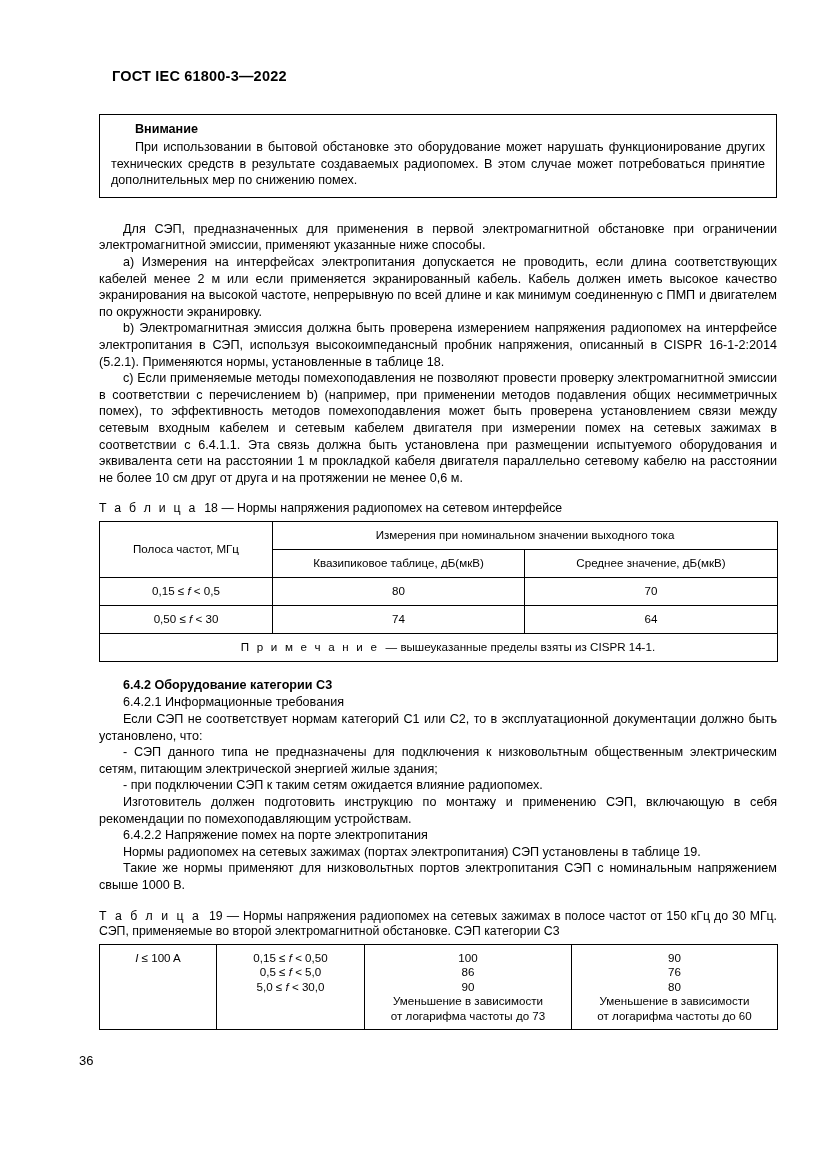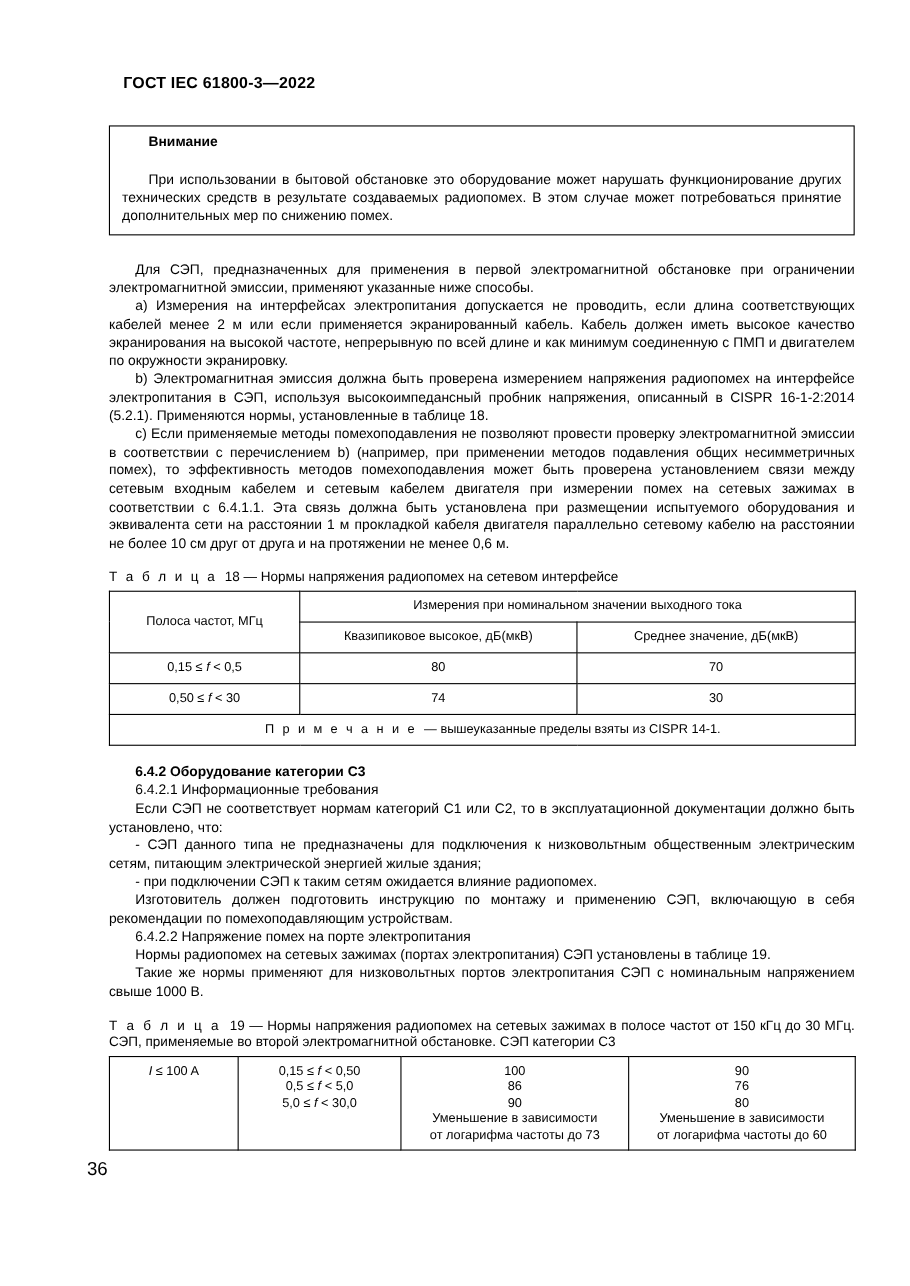--- a/index.html
+++ b/index.html
@@ -37,21 +37,21 @@
   }
   .warning-box {
     border: 1.2px solid #000;
     padding: 7px 11px 8px 11px;
     margin-bottom: 14px;
     box-sizing: border-box;
   }
   .warning-title {
     font-size: 12.6px;
     font-weight: bold;
-    margin-bottom: 19px;
+    margin-bottom: 3px;
     padding-left: 24px;
   }
   .warning-body {
     font-size: 12.6px;
     line-height: 16.6px;
     text-align: justify;
     text-indent: 24px;
   }
   p.para {
     font-size: 12.6px;
@@ -112,21 +112,21 @@
   .t19-first {
     vertical-align: top !important;
     padding-top: 6px !important;
   }
   .italic { font-style: italic; }
   sup { font-size: 8.6px; vertical-align: super; line-height: 0; }
   .page-number {
     position: absolute;
     left: 79px;
     top: 1053px;
-    font-size: 17px;
+    font-size: 13px;
   }
   .nowrap { white-space: nowrap; }
 </style>
 </head>
 <body>
 
 <div class="page">
   <div class="content">
 
     <div class="doc-header">ГОСТ IEC 61800-3—2022</div>
@@ -154,32 +154,32 @@
         <col style="width:173px">
         <col style="width:252px">
         <col style="width:253px">
       </colgroup>
       <tbody>
         <tr>
           <td rowspan="2">Полоса частот, МГц</td>
           <td colspan="2">Измерения при номинальном значении выходного тока</td>
         </tr>
         <tr>
-          <td>Квазипиковое высокое, дБ(мкВ)</td>
+          <td>Квазипиковое таблице, дБ(мкВ)</td>
           <td>Среднее значение, дБ(мкВ)</td>
         </tr>
         <tr>
           <td><span class="nowrap"><span>0,15 ≤ </span><span class="italic">f</span><span> &lt; 0,5</span></span></td>
           <td>80</td>
           <td>70</td>
         </tr>
         <tr>
           <td><span class="nowrap"><span>0,50 ≤ </span><span class="italic">f</span><span> &lt; 30</span></span></td>
           <td>74</td>
-          <td>30</td>
+          <td>64</td>
         </tr>
         <tr>
           <td colspan="3" class="note-cell"><span class="note-label">П р и м е ч а н и е</span><span>&nbsp; </span><span>—  вышеуказанные пределы взяты из CISPR 14-1.</span></td>
         </tr>
       </tbody>
     </table>
 
     <div class="spacer-md"></div>
 
     <p class="heading-bold">6.4.2 Оборудование категории C3</p>

